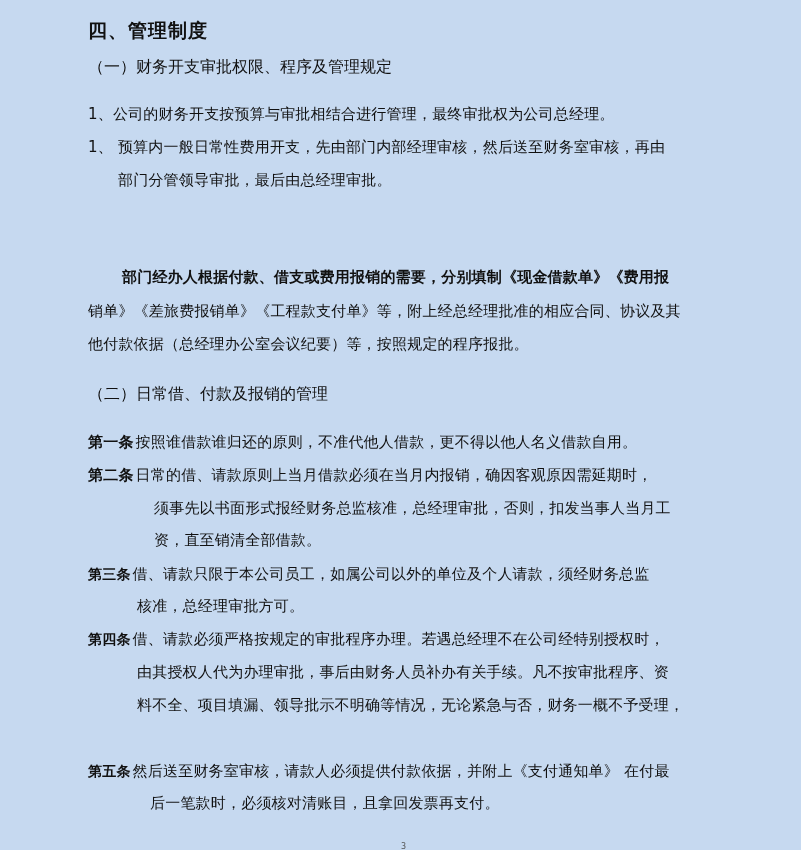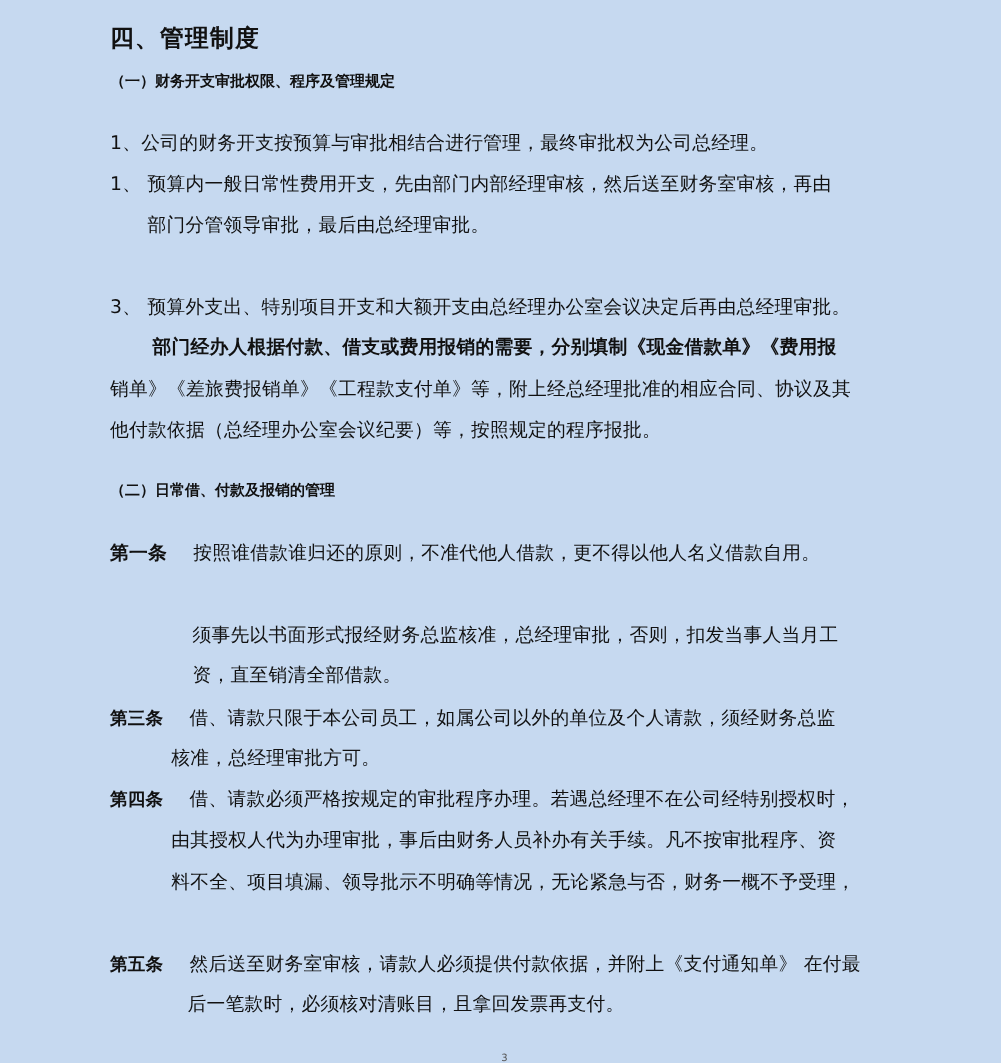--- a/index.html
+++ b/index.html
@@ -23,33 +23,33 @@
   .h1 {
     position: absolute;
     left: 88px; top: 18px;
     font-size: 19px;
     font-weight: bold;
     letter-spacing: 1px;
     white-space: nowrap;
   }
   .h2 {
     position: absolute;
-    font-size: 12px;
-    font-weight: bold;
+    font-size: 16px;
+    font-weight: normal;
     white-space: nowrap;
   }
   .line {
     position: absolute;
     font-size: 15px;
     white-space: nowrap;
     letter-spacing: 0.2px;
   }
   .art-label {
     font-weight: bold;
-    margin-right: 21px;
+    margin-right: 2px;
   }
   .art-label.serif {
     font-family: "DejaVu Serif", "Liberation Serif", serif;
     font-size: 14px;
   }
   .pagenum {
     position: absolute;
     left: 401px; top: 842px;
     font-size: 8px;
     color: #555;
@@ -60,31 +60,33 @@
 
 <div class="page">
 
   <div class="h1">四、管理制度</div>
 
   <div class="h2" style="left:88px; top:57px;">（一）财务开支审批权限、程序及管理规定</div>
 
   <div class="line" style="left:88px; top:105px;">1、公司的财务开支按预算与审批相结合进行管理，最终审批权为公司总经理。</div>
   <div class="line" style="left:88px; top:138px;">1、 预算内一般日常性费用开支，先由部门内部经理审核，然后送至财务室审核，再由</div>
   <div class="line" style="left:118px; top:171px;">部门分管领导审批，最后由总经理审批。</div>
-  <div class="line" style="left:88px; top:236px;">3、 预算外支出、特别项目开支和大额开支由总经理办公室会议决定后再由总经理审批。</div>
   <div class="line" style="left:122px; top:268px;font-weight:bold;">部门经办人根据付款、借支或费用报销的需要，分别填制《现金借款单》《费用报</div>
   <div class="line" style="left:88px; top:302px;text-align:right;">销单》《差旅费报销单》《工程款支付单》等，附上经总经理批准的相应合同、协议及其</div>
   <div class="line" style="left:88px; top:335px;">他付款依据（总经理办公室会议纪要）等，按照规定的程序报批。</div>
 
   <div class="h2" style="left:88px; top:384px;">（二）日常借、付款及报销的管理</div>
 
   <div class="line" style="left:88px; top:433px;">
     <span class="art-label">第一条</span><span>按照谁借款谁归还的原则，不准代他人借款，更不得以他人名义借款自用。</span>
   </div>
 
+  <div class="line" style="left:88px; top:466px;">
+    <span class="art-label">第二条</span><span>日常的借、请款原则上当月借款必须在当月内报销，确因客观原因需延期时，</span>
+  </div>
   <div class="line" style="left:154px; top:499px;">须事先以书面形式报经财务总监核准，总经理审批，否则，扣发当事人当月工</div>
   <div class="line" style="left:154px; top:531px;">资，直至销清全部借款。</div>
 
   <div class="line" style="left:88px; top:565px;">
     <span class="art-label serif">第三条</span><span>借、请款只限于本公司员工，如属公司以外的单位及个人请款，须经财务总监</span>
   </div>
   <div class="line" style="left:88px; top:630px;">
     <span class="art-label serif">第四条</span><span>借、请款必须严格按规定的审批程序办理。若遇总经理不在公司经特别授权时，</span>
   </div>
 

